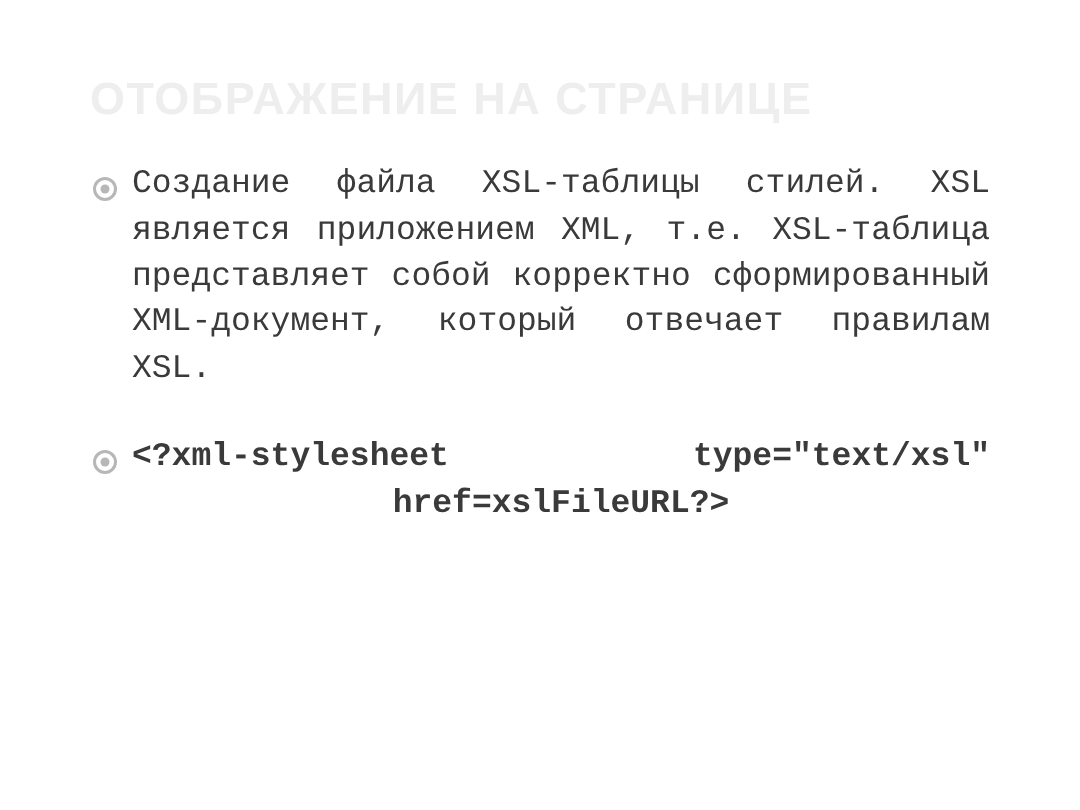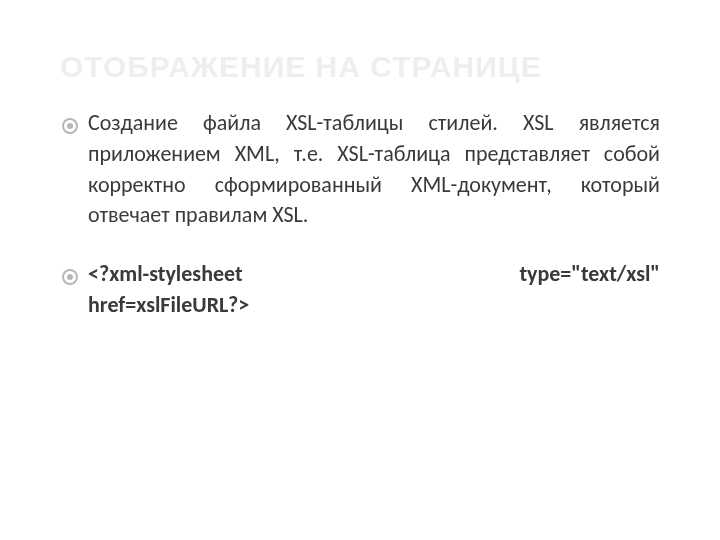--- a/index.html
+++ b/index.html
@@ -17,20 +17,21 @@
     font-weight: 600;
     letter-spacing: 1px;
     color: #eeeeee;
     text-transform: uppercase;
     margin-bottom: 24px;
     font-family: "Segoe UI", Arial, sans-serif;
   }
   ul.bullets {
     list-style: none;
     padding-left: 0;
+    font-family: Liberation Mono, monospace;
   }
   ul.bullets > li {
     position: relative;
     padding-left: 28px;
     font-size: 22px;
     line-height: 1.4;
     text-align: justify;
     margin-bottom: 6px;
     color: #3a3a3a;
   }
@@ -60,21 +61,21 @@
     font-size: 22px;
     text-align: justify;
     text-align-last: justify;
     margin-top: 28px;
     color: #3a3a3a;
   }
   .code-line2 {
     display: block;
     font-weight: 700;
     font-size: 22px;
-    text-align: left;
+    text-align: center;
     color: #3a3a3a;
   }
 </style>
 </head>
 <body>
 
 <h1 class="title">ОТОБРАЖЕНИЕ НА СТРАНИЦЕ</h1>
 
 <ul class="bullets">
   <li>Создание файла XSL-таблицы стилей. XSL является приложением XML, т.е. XSL-таблица представляет собой корректно сформированный XML-документ, который отвечает правилам XSL.</li>

